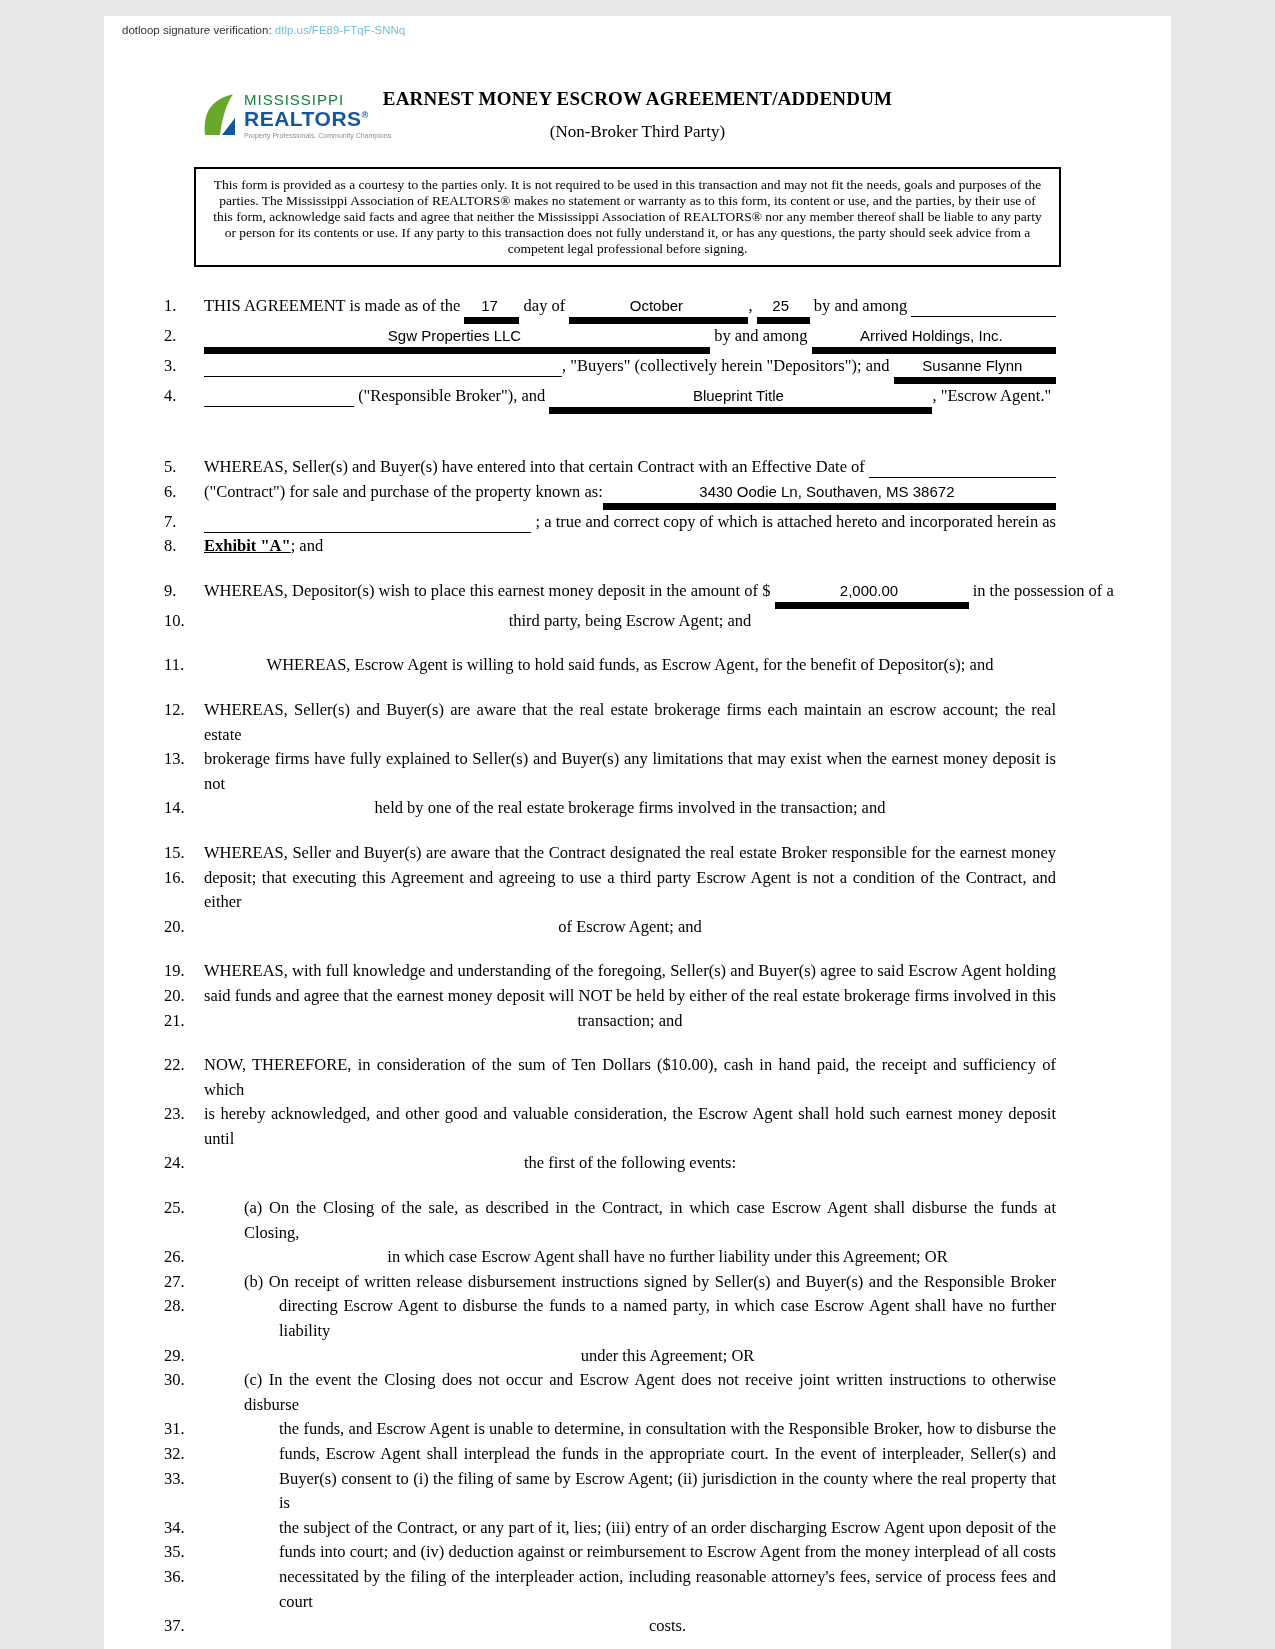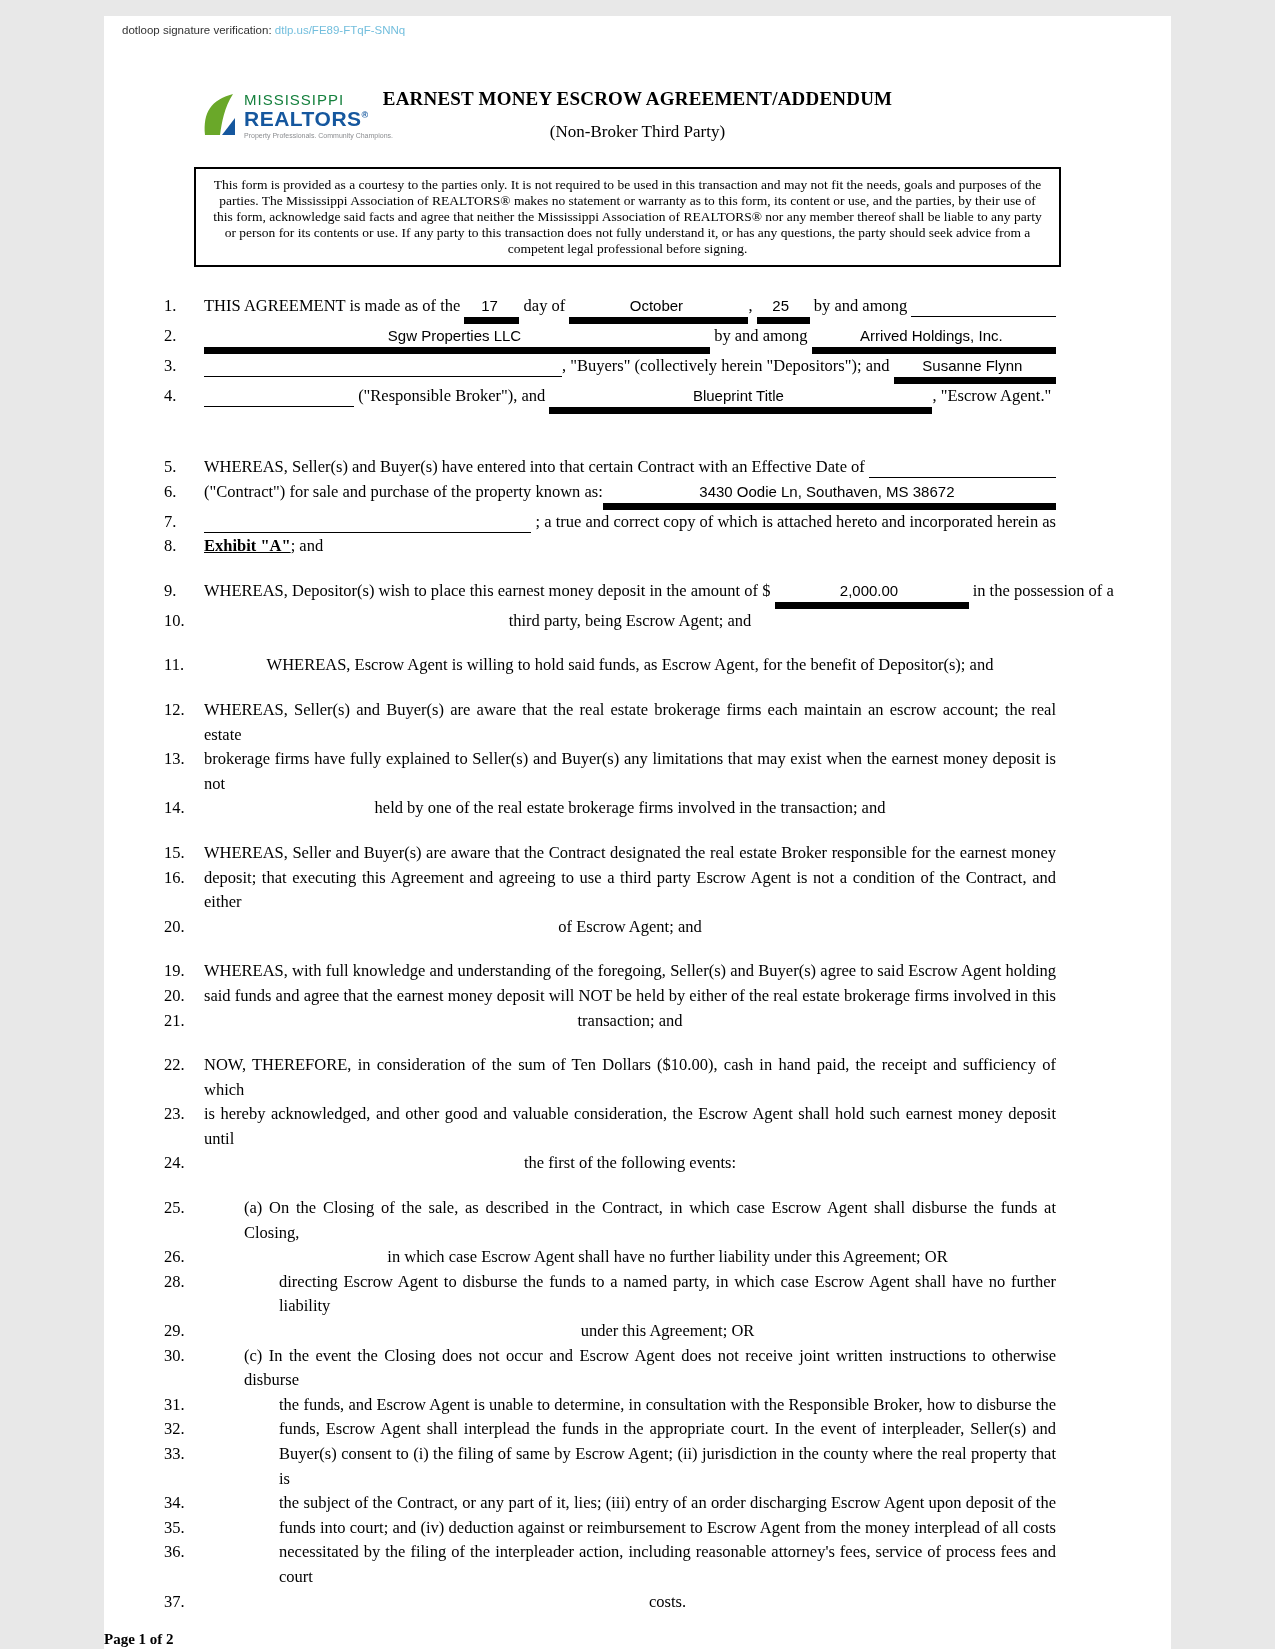--- a/index.html
+++ b/index.html
@@ -218,20 +218,24 @@
         <div class="content">the first of the following events:</div>
       </div>
       <div class="line gap1 ind1">
         <span class="num">25.</span>
         <div class="content just">(a) On the Closing of the sale, as described in the Contract, in which case Escrow Agent shall disburse the funds at Closing,</div>
       </div>
       <div class="line ind2">
         <span class="num">26.</span>
         <div class="content">in which case Escrow Agent shall have no further liability under this Agreement; OR</div>
       </div>
+      <div class="line ind1">
+        <span class="num">27.</span>
+        <div class="content just">(b) On receipt of written release disbursement instructions signed by Seller(s) and Buyer(s) and the Responsible Broker</div>
+      </div>
       <div class="line ind2">
         <span class="num">28.</span>
         <div class="content just">directing Escrow Agent to disburse the funds to a named party, in which case Escrow Agent shall have no further liability</div>
       </div>
       <div class="line ind2">
         <span class="num">29.</span>
         <div class="content">under this Agreement; OR</div>
       </div>
       <div class="line ind1">
         <span class="num">30.</span>

